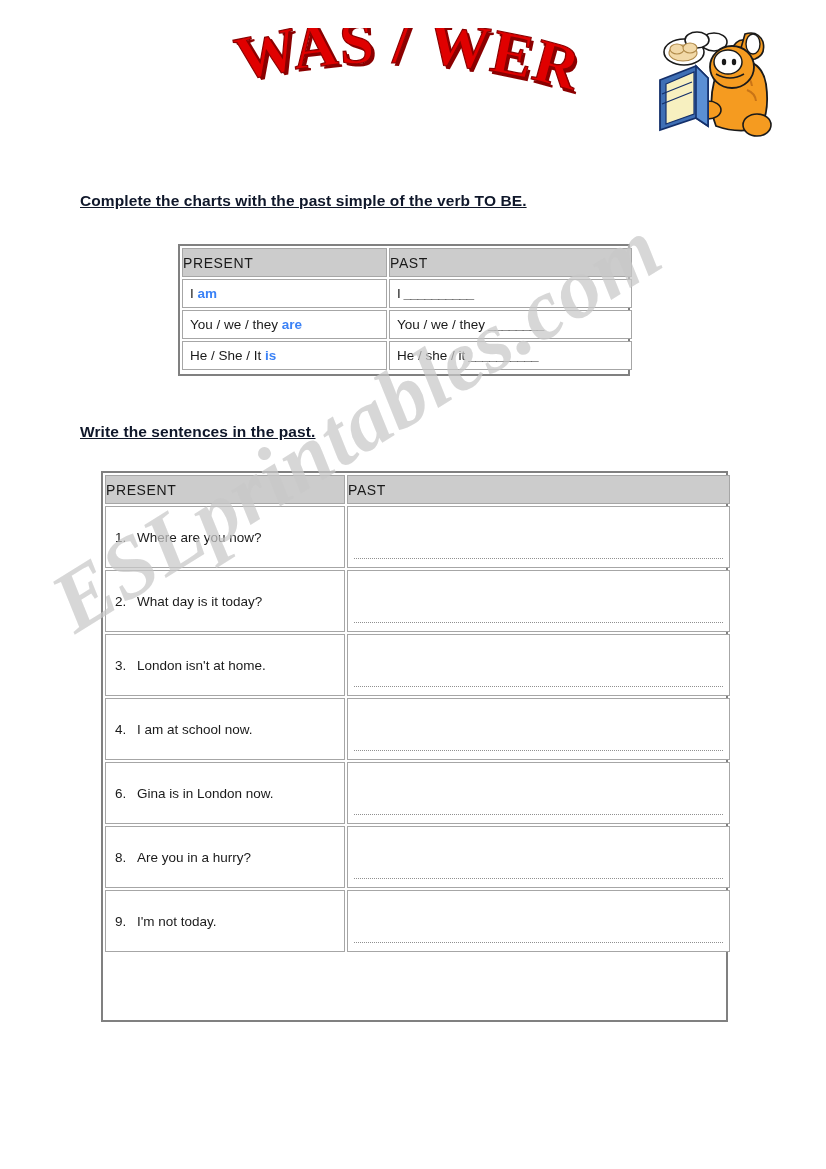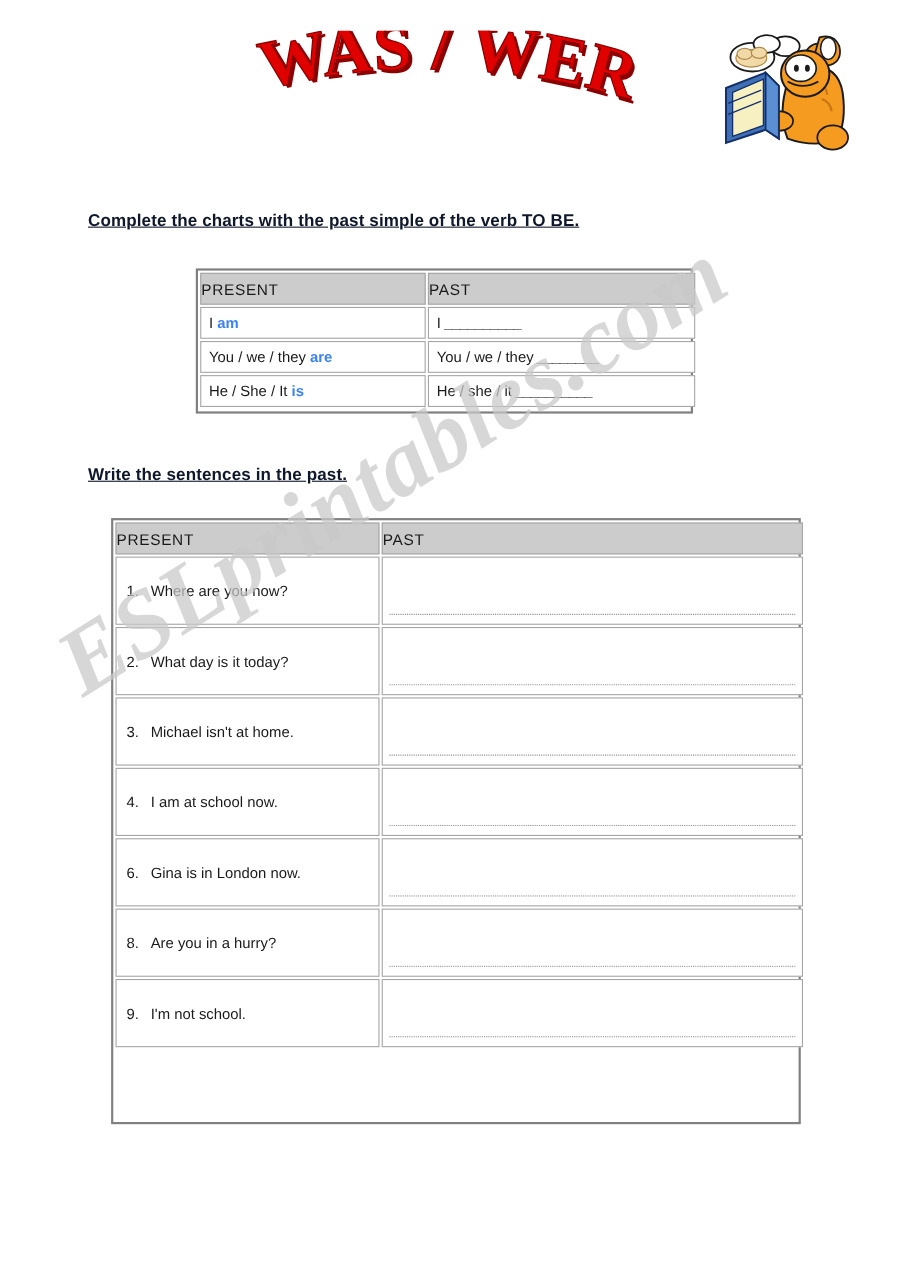--- a/index.html
+++ b/index.html
@@ -297,34 +297,34 @@
     <tbody id="sentence-rows">
         <tr>
           <td class="present-cell"><span class="num">1.</span><span>Where are you now?</span></td>
           <td class="past-cell"><span></span><div class="answer-line"></div></td>
         </tr>
         <tr>
           <td class="present-cell"><span class="num">2.</span><span>What day is it today?</span></td>
           <td class="past-cell"><span></span><div class="answer-line"></div></td>
         </tr>
         <tr>
-          <td class="present-cell"><span class="num">3.</span><span>Michael isn't at home.</span></td>
+          <td class="present-cell"><span class="num">3.</span><span>London isn't at home.</span></td>
           <td class="past-cell"><span></span><div class="answer-line"></div></td>
         </tr>
         <tr>
           <td class="present-cell"><span class="num">4.</span><span>I am at school now.</span></td>
           <td class="past-cell"><span></span><div class="answer-line"></div></td>
         </tr>
         <tr>
           <td class="present-cell"><span class="num">6.</span><span>Gina is in London now.</span></td>
           <td class="past-cell"><span></span><div class="answer-line"></div></td>
         </tr>
         <tr>
           <td class="present-cell"><span class="num">8.</span><span>Are you in a hurry?</span></td>
           <td class="past-cell"><span></span><div class="answer-line"></div></td>
         </tr>
         <tr>
-          <td class="present-cell"><span class="num">9.</span><span>I'm not school.</span></td>
+          <td class="present-cell"><span class="num">9.</span><span>I'm not today.</span></td>
           <td class="past-cell"><span></span><div class="answer-line"></div></td>
         </tr>
       </tbody>
   </table>
 </div>
 
 </body></html>

